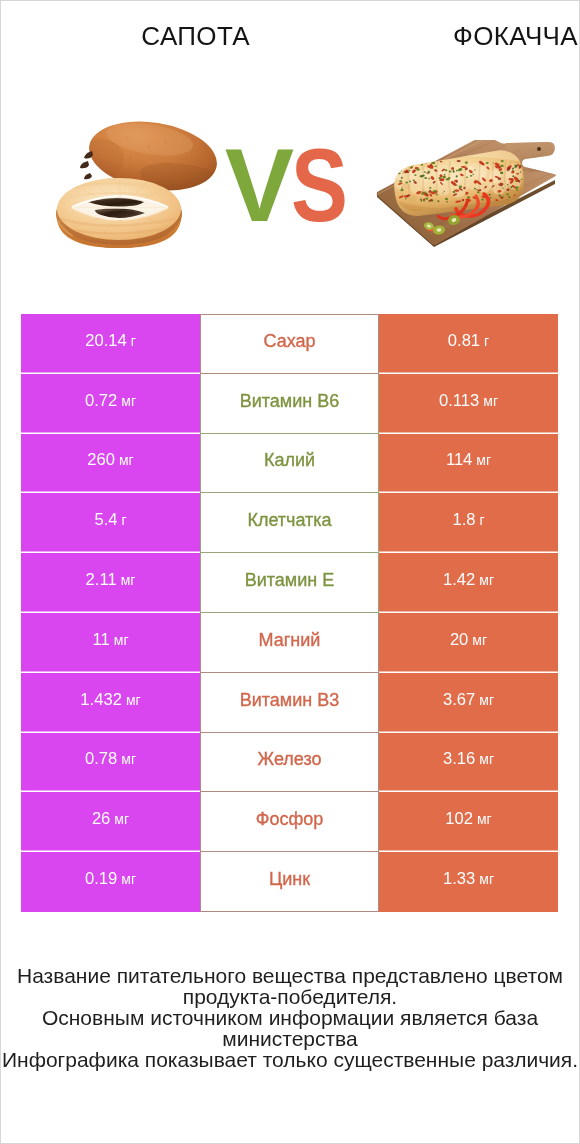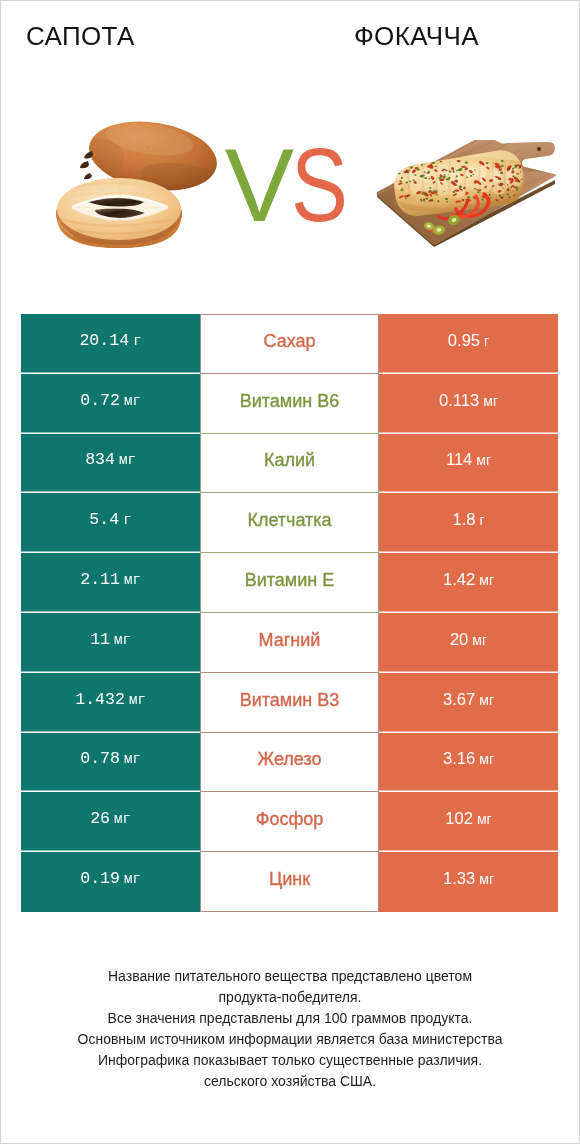--- a/index.html
+++ b/index.html
@@ -5,58 +5,58 @@
 <style>
   *{box-sizing:border-box;margin:0;padding:0;}
   html,body{width:580px;height:1144px;background:#ffffff;}
   body{font-family:"Liberation Sans",sans-serif;-webkit-font-smoothing:antialiased;}
   .page{position:relative;width:580px;height:1144px;overflow:hidden;background:#fff;
         box-shadow:inset 0 0 0 1px #d6d6d6;}
 
   
   .titlebar{position:absolute;left:0;top:0;width:580px;height:60px;}
   .ptitle{position:absolute;top:21px;font-size:26px;line-height:30px;color:#141414;
-          font-weight:400;letter-spacing:0.35px;text-align:left;padding-left:26px;}
+          font-weight:400;letter-spacing:0.35px;text-align:right;padding-left:26px;}
   .ptitle.left{left:0;width:250px;}
   .ptitle.right{left:328px;width:250px;}
 
   
   .hero{position:absolute;left:0;top:0;width:580px;height:314px;}
   .vs{position:absolute;left:221px;top:137px;width:140px;height:96px;
-      font-size:104px;line-height:96px;font-weight:400;text-align:center;letter-spacing:-3px;}
+      font-size:104px;line-height:96px;font-weight:700;text-align:center;letter-spacing:-3px;}
   .vs .v{color:#7fa83c;}
   .vs .s{color:#e4674a;display:inline-block;transform:scaleX(0.82);transform-origin:left center;}
   #pic-left{position:absolute;left:55px;top:118px;}
   #pic-right{position:absolute;left:372px;top:140px;}
   .pic svg{display:block;}
 
   
   .tbl{position:absolute;left:21px;top:314px;width:537px;}
   .row{position:relative;height:59.8px;display:flex;}
   .cell{width:179px;height:59.8px;display:flex;align-items:center;justify-content:center;
         font-size:16.6px;line-height:18px;padding-bottom:6px;}
-  .cl{background:#0f766e;color:#ffffff;font-family:Liberation Mono, monospace;}
+  .cl{background:#d946ef;color:#ffffff;}
   .cr{background:#e16c49;color:#ffffff;}
   .cm{background:#ffffff;font-weight:400;font-size:18px;-webkit-text-stroke:0.35px currentColor;}
   .row .cl{box-shadow:inset 0 -1.4px 0 #ffffff;}
   .row .cr{box-shadow:inset 0 -1.4px 0 #ffffff;}
   .row:last-child .cl,.row:last-child .cr{box-shadow:none;align-items:center;}
   .cm{position:relative;}
   .cm.g{color:#7d9440;}
   .cm.o{color:#d1674c;border-radius:6px;}
   .cm::before{content:"";position:absolute;left:0;top:0;right:0;bottom:0;
               border-style:solid;border-width:0 1px 1px 1px;pointer-events:none;}
   .cm.g::before{border-color:#96a678;}
   .cm.o::before{border-color:#b28a82;}
   .row:first-child .cm::before{border-top-width:1px;}
   .unit{font-size:14px;margin-left:4px;}
 
   
   .footer{position:absolute;left:0;top:966px;width:580px;text-align:center;
-          font-size:14px;line-height:20.9px;color:#1f1f1f;}
+          font-size:21px;line-height:20.9px;color:#1f1f1f;}
 </style>
 </head>
 <body>
 
 <div class="page">
 
   <div class="titlebar">
     <div class="ptitle left">САПОТА</div>
     <div class="ptitle right">ФОКАЧЧА</div>
   </div>
@@ -542,40 +542,40 @@
   <div class="tbl" id="tbl">
       <div class="row">
         <div class="cell cl">
           <span>20.14</span>
           <span class="unit">г</span>
         </div>
         <div class="cell cm o">
           <span>Сахар</span>
         </div>
         <div class="cell cr">
-          <span>0.95</span>
+          <span>0.81</span>
           <span class="unit">г</span>
         </div>
       </div>
       <div class="row">
         <div class="cell cl">
           <span>0.72</span>
           <span class="unit">мг</span>
         </div>
         <div class="cell cm g">
           <span>Витамин B6</span>
         </div>
         <div class="cell cr">
           <span>0.113</span>
           <span class="unit">мг</span>
         </div>
       </div>
       <div class="row">
         <div class="cell cl">
-          <span>834</span>
+          <span>260</span>
           <span class="unit">мг</span>
         </div>
         <div class="cell cm g">
           <span>Калий</span>
         </div>
         <div class="cell cr">
           <span>114</span>
           <span class="unit">мг</span>
         </div>
       </div>
@@ -668,19 +668,17 @@
         <div class="cell cr">
           <span>1.33</span>
           <span class="unit">мг</span>
         </div>
       </div>
     </div>
 
   <div class="footer" id="footer">
       <div>Название питательного вещества представлено цветом</div>
       <div>продукта-победителя.</div>
-      <div>Все значения представлены для 100 граммов продукта.</div>
       <div>Основным источником информации является база министерства</div>
       <div>Инфографика показывает только существенные различия.</div>
-      <div>сельского хозяйства США.</div>
     </div>
 
 </div>
 
 </body></html>

